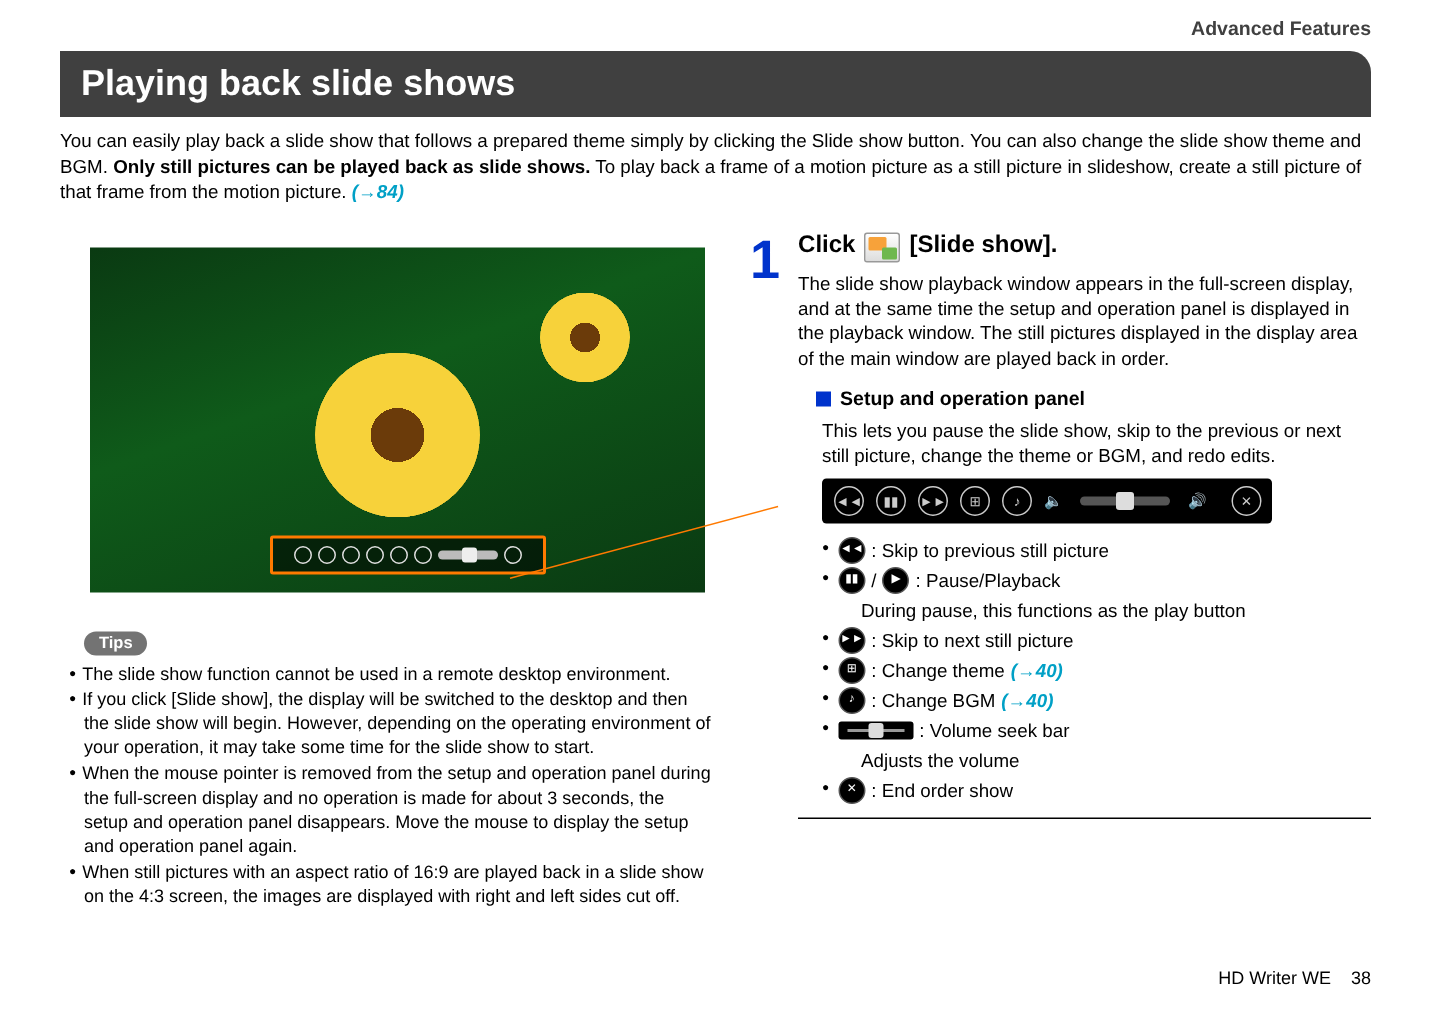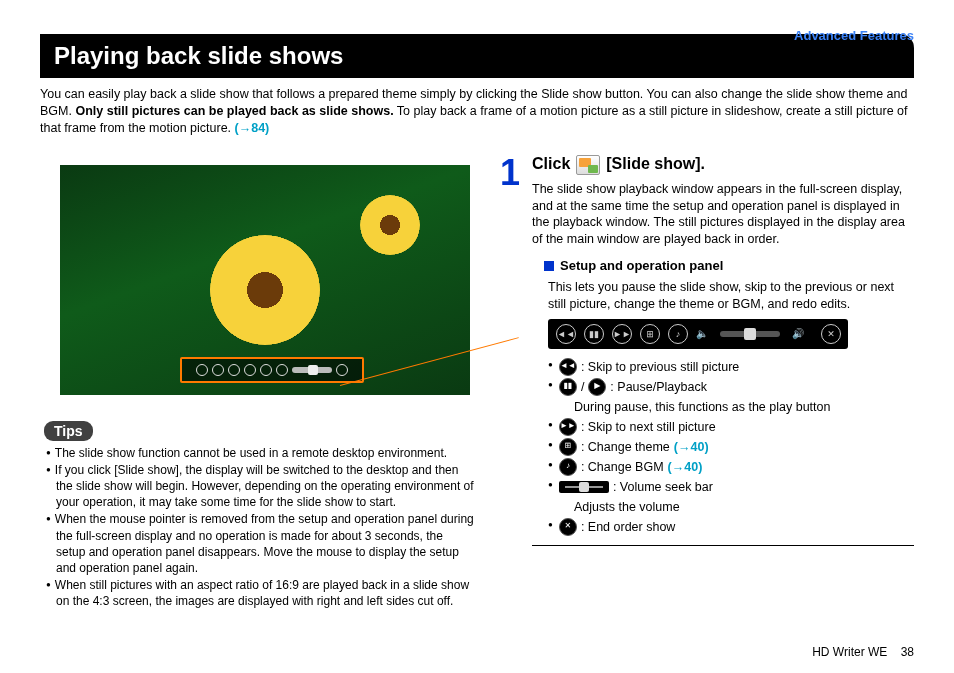--- a/index.html
+++ b/index.html
@@ -15,42 +15,42 @@
     box-sizing: border-box;
   }
   .page {
     padding: 10px 40px 20px 40px;
     position: relative;
     height: 100%;
     box-sizing: border-box;
   }
   .section-header {
     position: absolute;
-    top: 28px;
+    top: 11px;
     right: 40px;
     font-size: 13px;
     font-weight: bold;
-    color: #3b82f6;
+    color: #404040;
   }
   .title-bar {
-    background: #000000;
+    background: #404040;
     color: #fff;
     font-size: 24px;
     font-weight: bold;
     padding: 8px 14px;
     margin-top: 24px;
     border-radius: 0 14px 0 0;
   }
   .intro {
     margin-top: 8px;
     font-size: 12.5px;
     line-height: 1.35;
   }
   .intro b { font-weight: bold; }
-  .link-ref { color: #00a0c6; font-weight: bold; }
+  .link-ref { color: #00a0c6; font-weight: bold; font-style: italic; }
   .columns {
     display: flex;
     margin-top: 18px;
     gap: 20px;
   }
   .col-left {
     width: 440px;
     flex: none;
   }
   .col-right {
@@ -105,28 +105,28 @@
     top: 385px;
     width: 185px;
     height: 0;
     border-top: 1.5px solid #ff7a00;
     z-index: 5;
     transform: rotate(-15deg);
     transform-origin: left center;
   }
   .tips-badge {
     display: inline-block;
-    background: #404040;
+    background: #737373;
     color: #fff;
-    font-size: 14px;
+    font-size: 11px;
     font-weight: bold;
     padding: 2px 10px;
     border-radius: 9px;
     margin-top: 26px;
-    margin-left: 4px;
+    margin-left: 16px;
   }
   .tips-list {
     margin: 4px 0 0 0;
     padding: 0 0 0 4px;
     list-style: none;
     font-size: 12px;
     line-height: 1.35;
     width: 430px;
   }
   .tips-list li::before {

